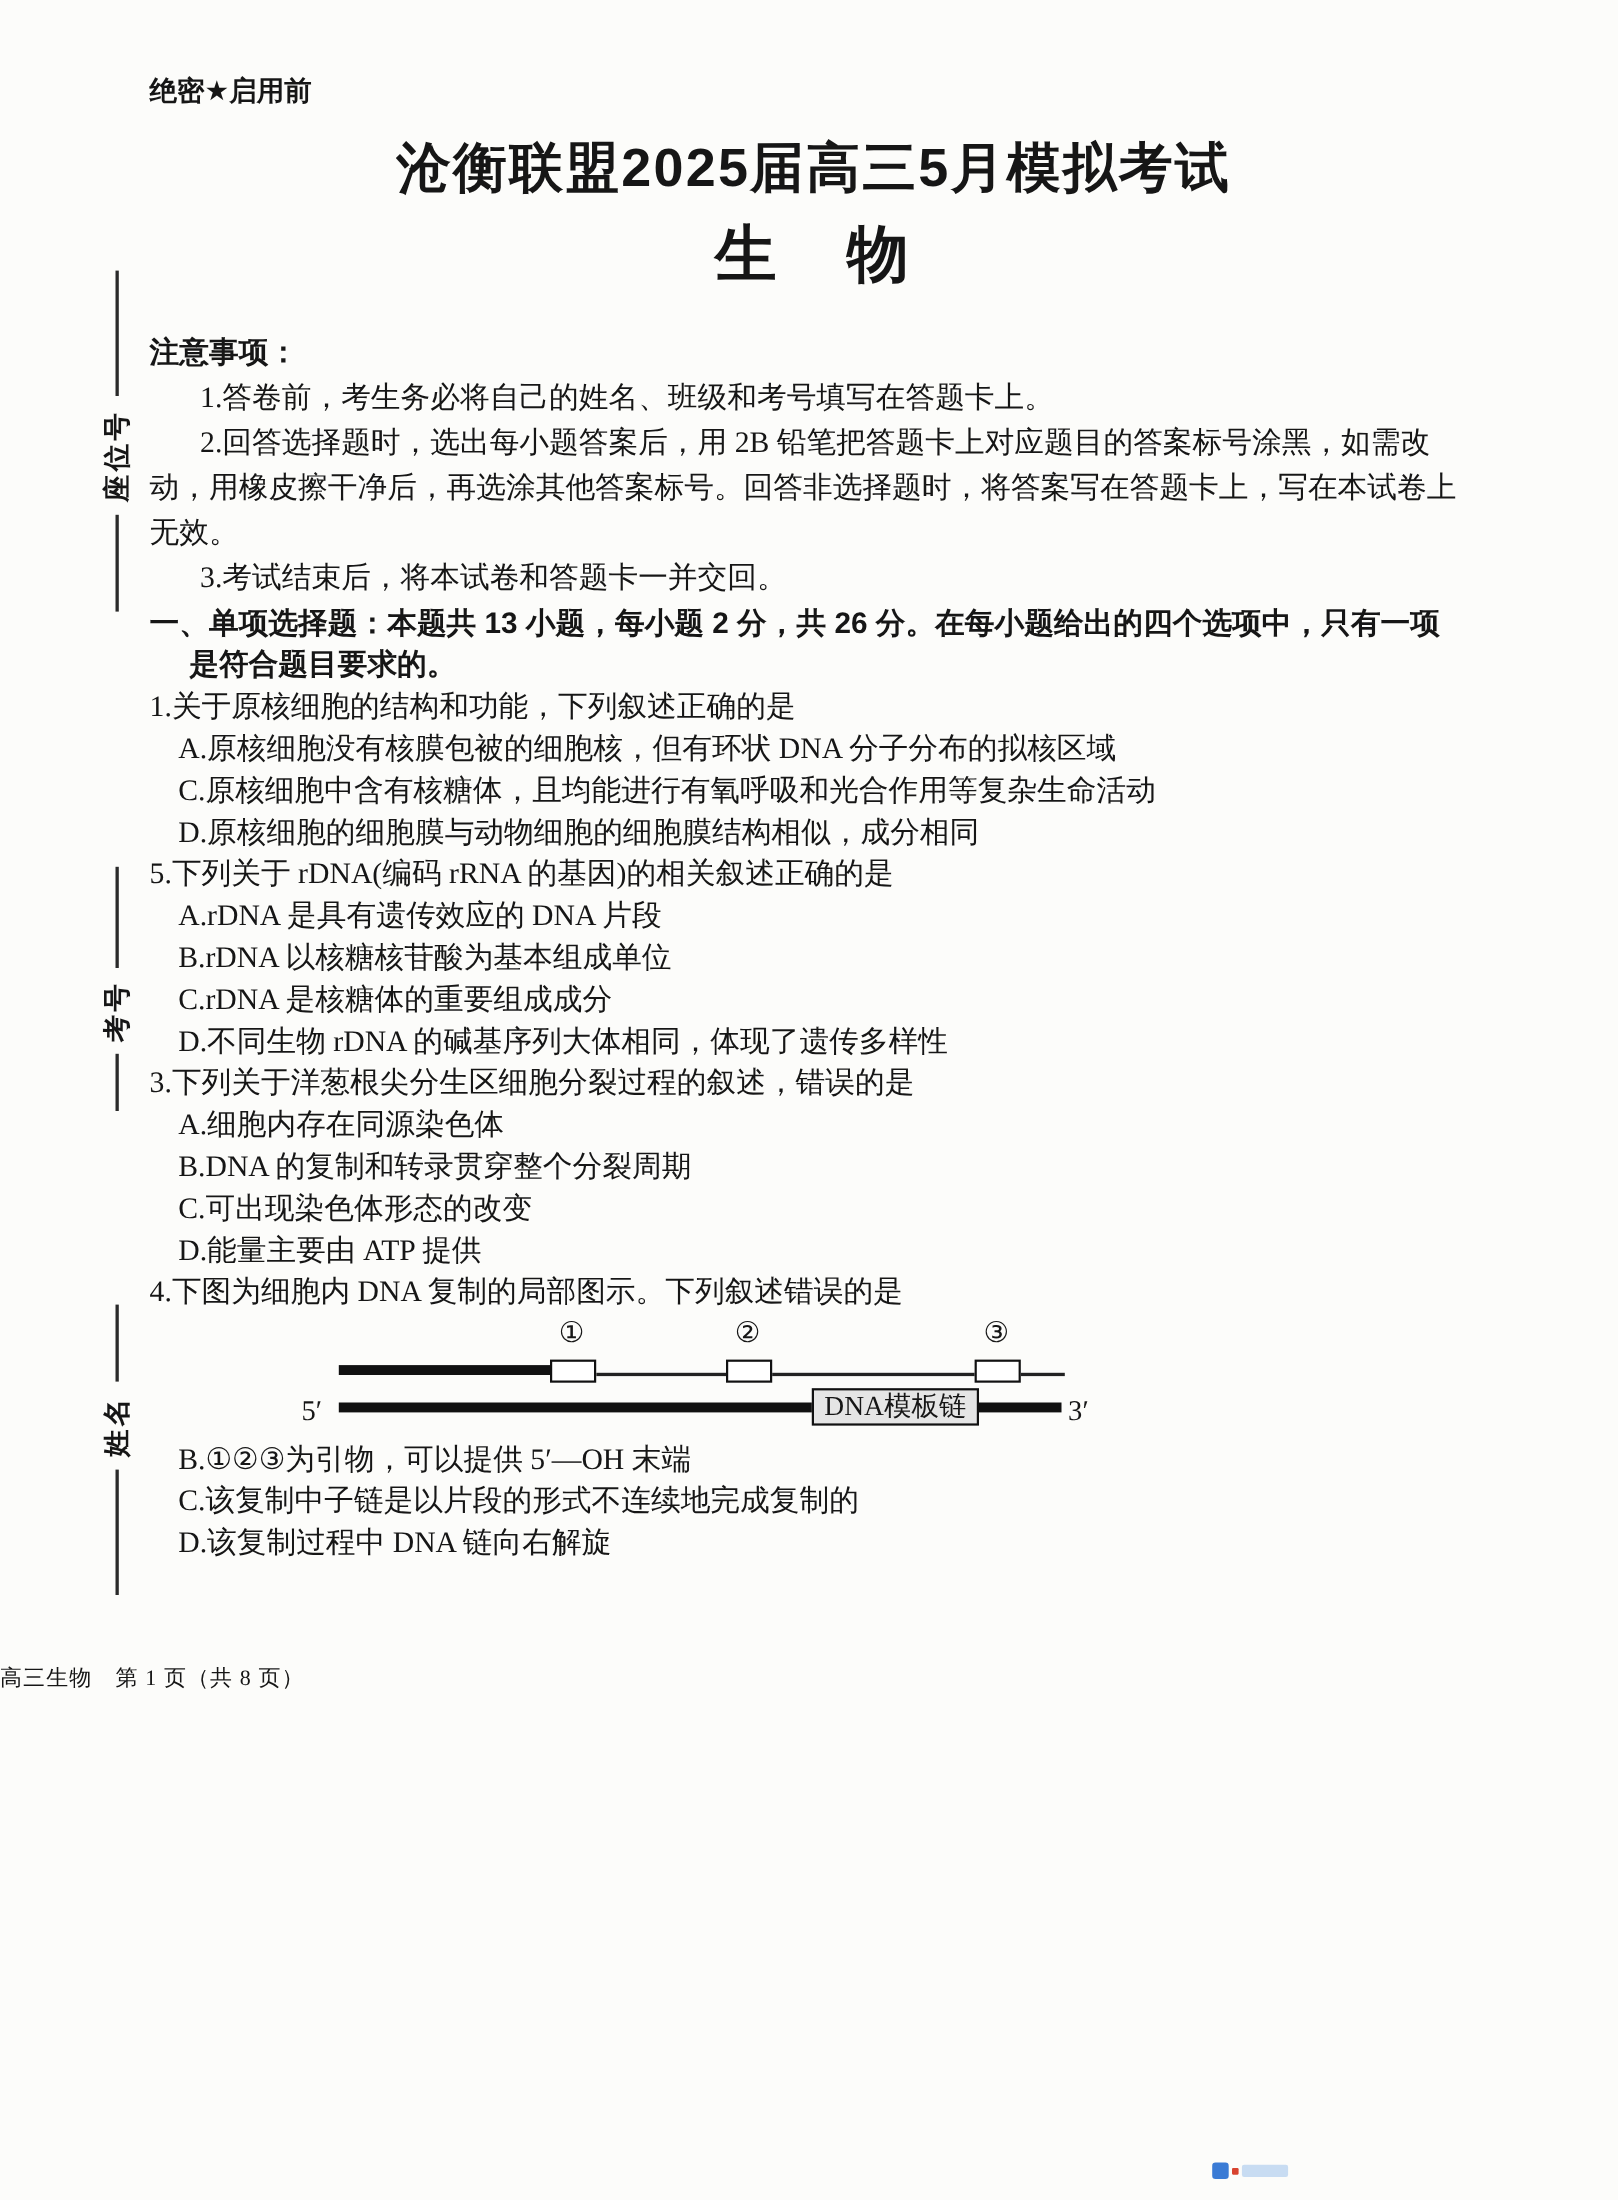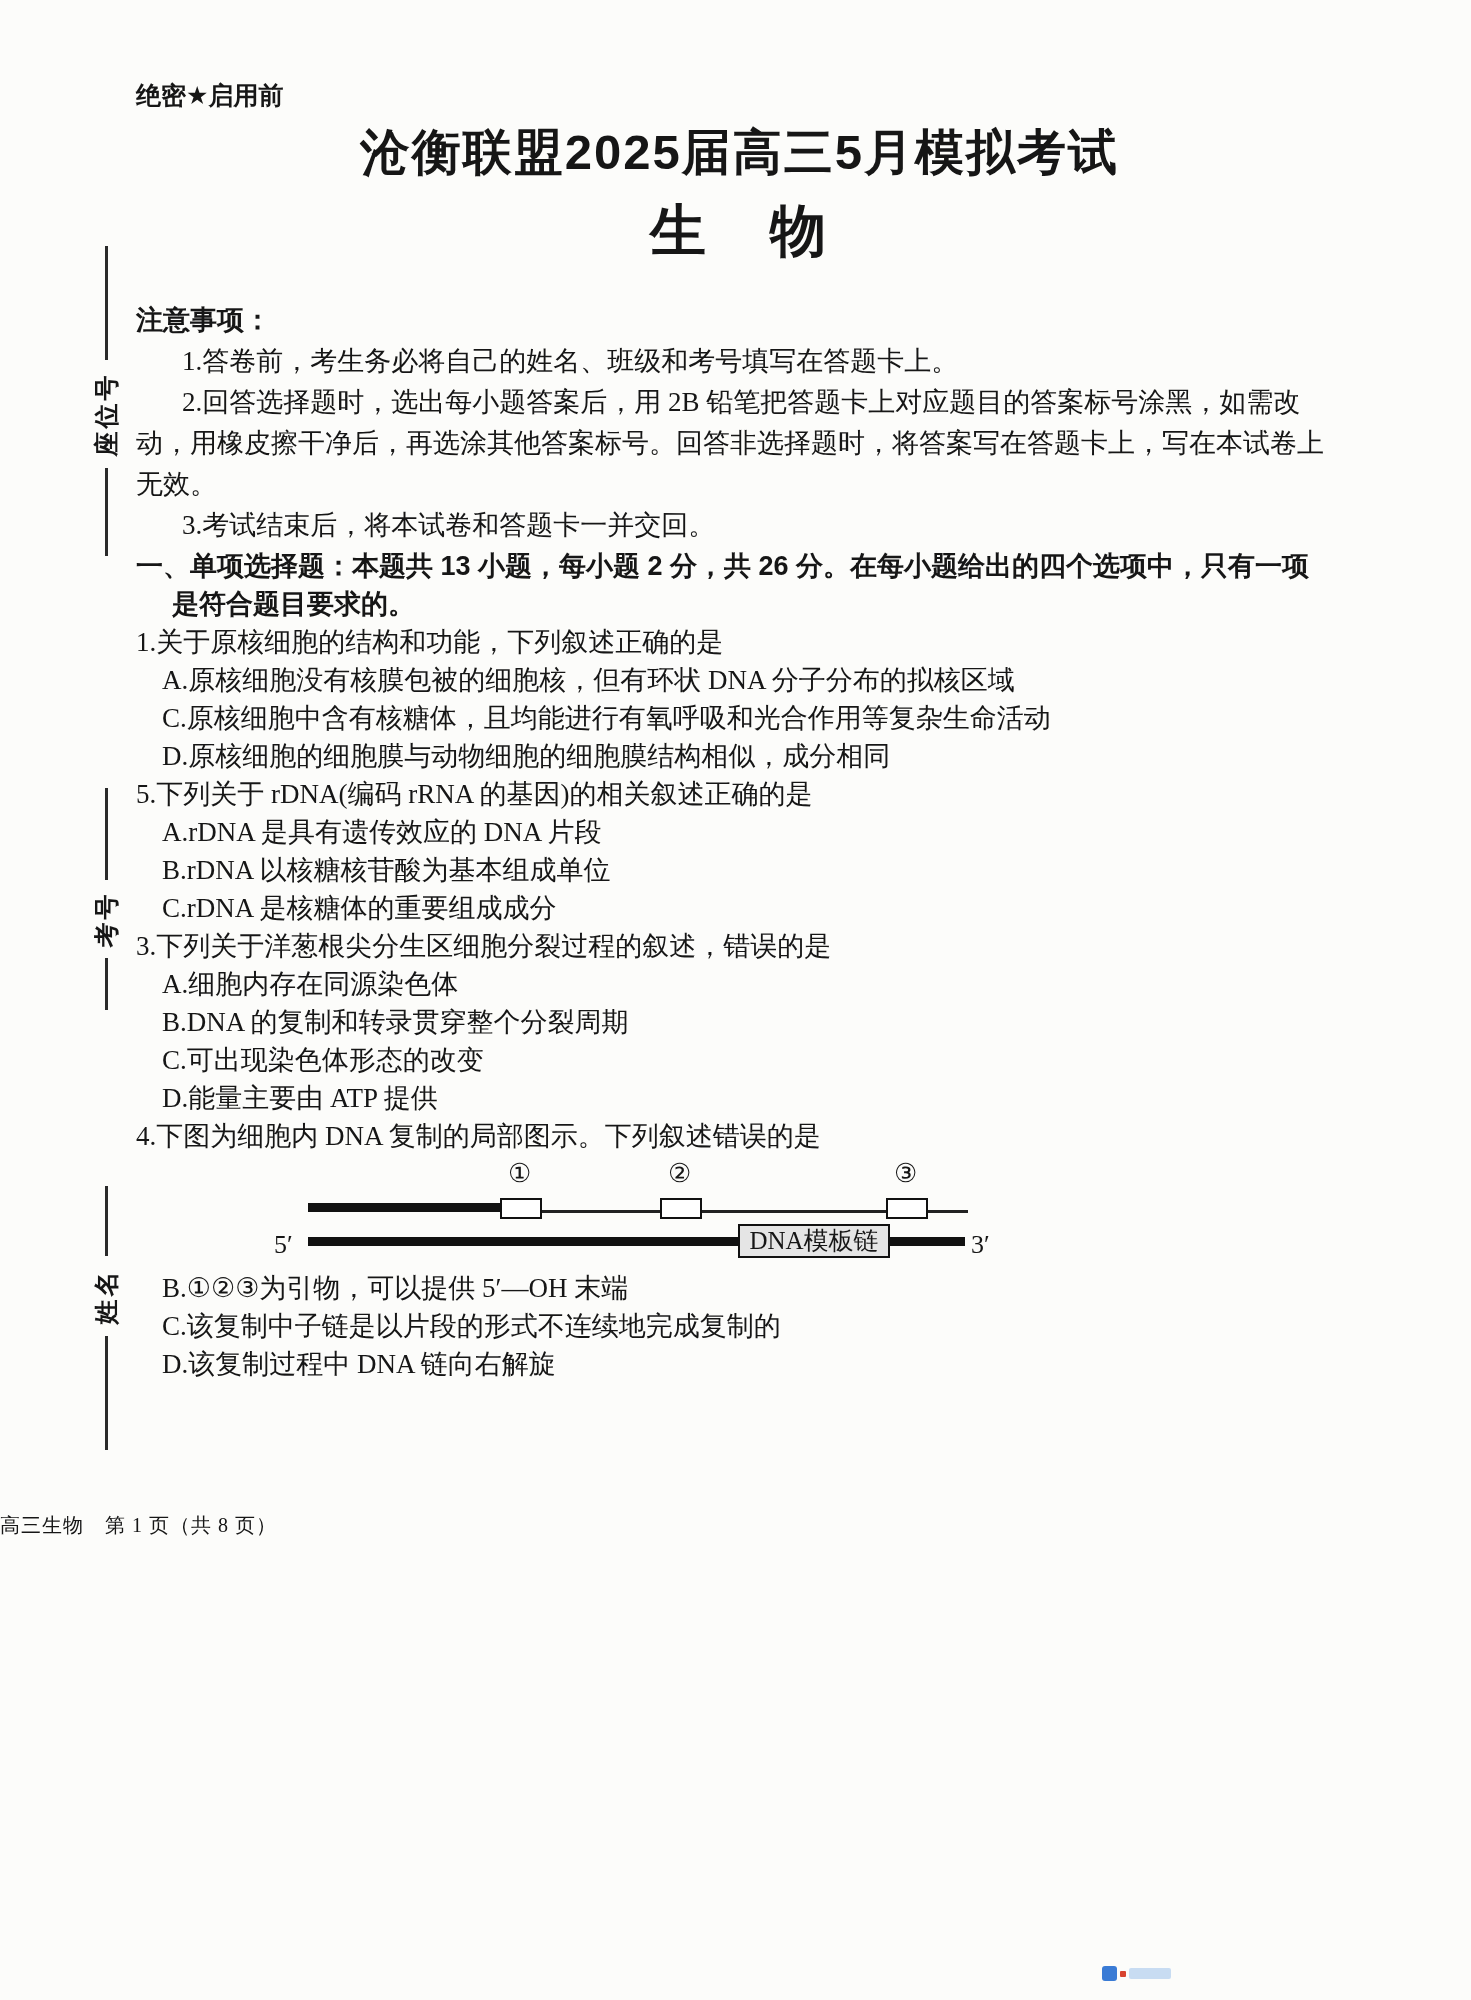--- a/index.html
+++ b/index.html
@@ -7,21 +7,21 @@
   body {
     position:relative;
     background:#fcfcfa;
     color:#161616;
     font-family:"Liberation Serif","DejaVu Serif",serif;
     overflow:hidden;
   }
 
   
   .security {
-    position:absolute; left:136px; top:79px;
+    position:absolute; left:136px; top:66px;
     font-size:25px; font-weight:700;
     font-family:"Liberation Sans","DejaVu Sans",sans-serif;
   }
   .title {
     position:absolute; left:135px; top:120px; width:1210px;
     text-align:center; font-size:49px; font-weight:900; letter-spacing:2px;
     font-family:"Liberation Sans","DejaVu Sans",sans-serif;
   }
   .subject {
     position:absolute; left:135px; top:194px; width:1210px;
@@ -156,20 +156,21 @@
     <div class="option">A.原核细胞没有核膜包被的细胞核，但有环状 DNA 分子分布的拟核区域</div>
     <div class="option">C.原核细胞中含有核糖体，且均能进行有氧呼吸和光合作用等复杂生命活动</div>
     <div class="option">D.原核细胞的细胞膜与动物细胞的细胞膜结构相似，成分相同</div>
   </div>
 
   <div class="question">
     <div class="stem">5.下列关于 rDNA(编码 rRNA 的基因)的相关叙述正确的是</div>
     <div class="option">A.rDNA 是具有遗传效应的 DNA 片段</div>
     <div class="option">B.rDNA 以核糖核苷酸为基本组成单位</div>
     <div class="option">C.rDNA 是核糖体的重要组成成分</div>
+    <div class="option">D.不同生物 rDNA 的碱基序列大体相同，体现了遗传多样性</div>
   </div>
 
   <div class="question">
     <div class="stem">3.下列关于洋葱根尖分生区细胞分裂过程的叙述，错误的是</div>
     <div class="option">A.细胞内存在同源染色体</div>
     <div class="option">B.DNA 的复制和转录贯穿整个分裂周期</div>
     <div class="option">C.可出现染色体形态的改变</div>
     <div class="option">D.能量主要由 ATP 提供</div>
   </div>
 

